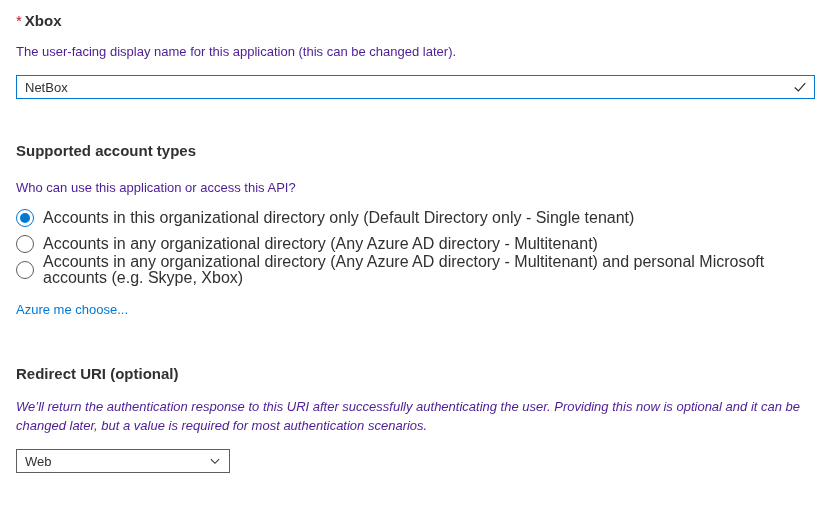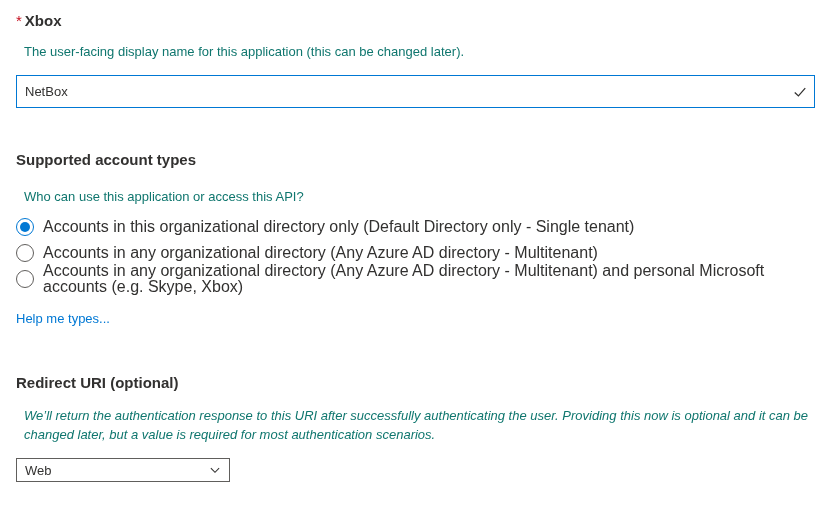--- a/index.html
+++ b/index.html
@@ -19,27 +19,26 @@
     font-weight: 700;
     line-height: 18px;
     color: #323130;
   }
   .req { color: #c50f1f; font-weight: 400; margin-right: 3px; }
 
   .field-desc {
     margin-top: 14px;
     font-size: 13px;
     line-height: 16px;
-    color: #0f766e;
-    margin-left: 8px;
+    color: #4c1d95;
   }
 
   .input-wrap {
     position: relative;
-    height: 33px;
+    height: 24px;
     border: 1px solid #605e5c;
     background: #ffffff;
     display: flex;
     align-items: center;
   }
   .input-wrap.accent { border-color: #0078d4; }
   .input-wrap input {
     border: none; outline: none;
     flex: 1; height: 100%;
     padding: 0 26px 0 8px;
@@ -161,21 +160,21 @@
     <label class="radio-row">
       <span class="radio"></span>
       <span class="radio-label">Accounts in any organizational directory (Any Azure AD directory - Multitenant)</span>
     </label>
     <label class="radio-row">
       <span class="radio"></span>
       <span class="radio-label">Accounts in any organizational directory (Any Azure AD directory - Multitenant) and personal Microsoft accounts (e.g. Skype, Xbox)</span>
     </label>
   </div>
 
-  <a class="help-link">Help me types...</a>
+  <a class="help-link">Azure me choose...</a>
 
   
   <div class="section-heading heading-redirect">Redirect URI (optional)</div>
   <div class="field-desc redirect-desc">We’ll return the authentication response to this URI after successfully authenticating the user. Providing this now is optional and it can be changed later, but a value is required for most authentication scenarios.</div>
 
   <div class="uri-row">
     <div class="select">
       <span>Web</span>
       <svg width="12" height="12" viewBox="0 0 16 16">
         <path d="M2.5 5.5 L8 11 L13.5 5.5" fill="none" stroke="#323130" stroke-width="1.4"></path>

